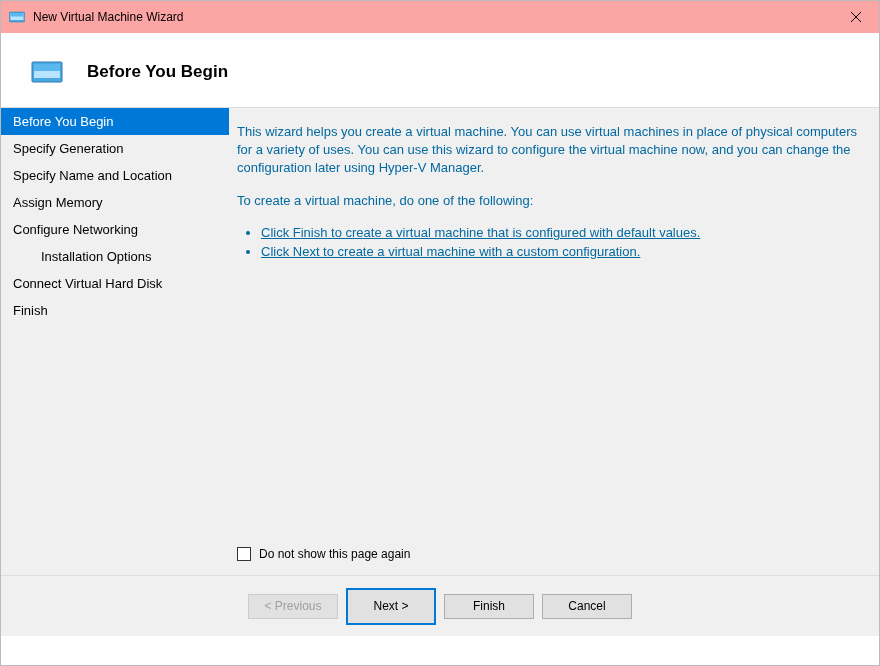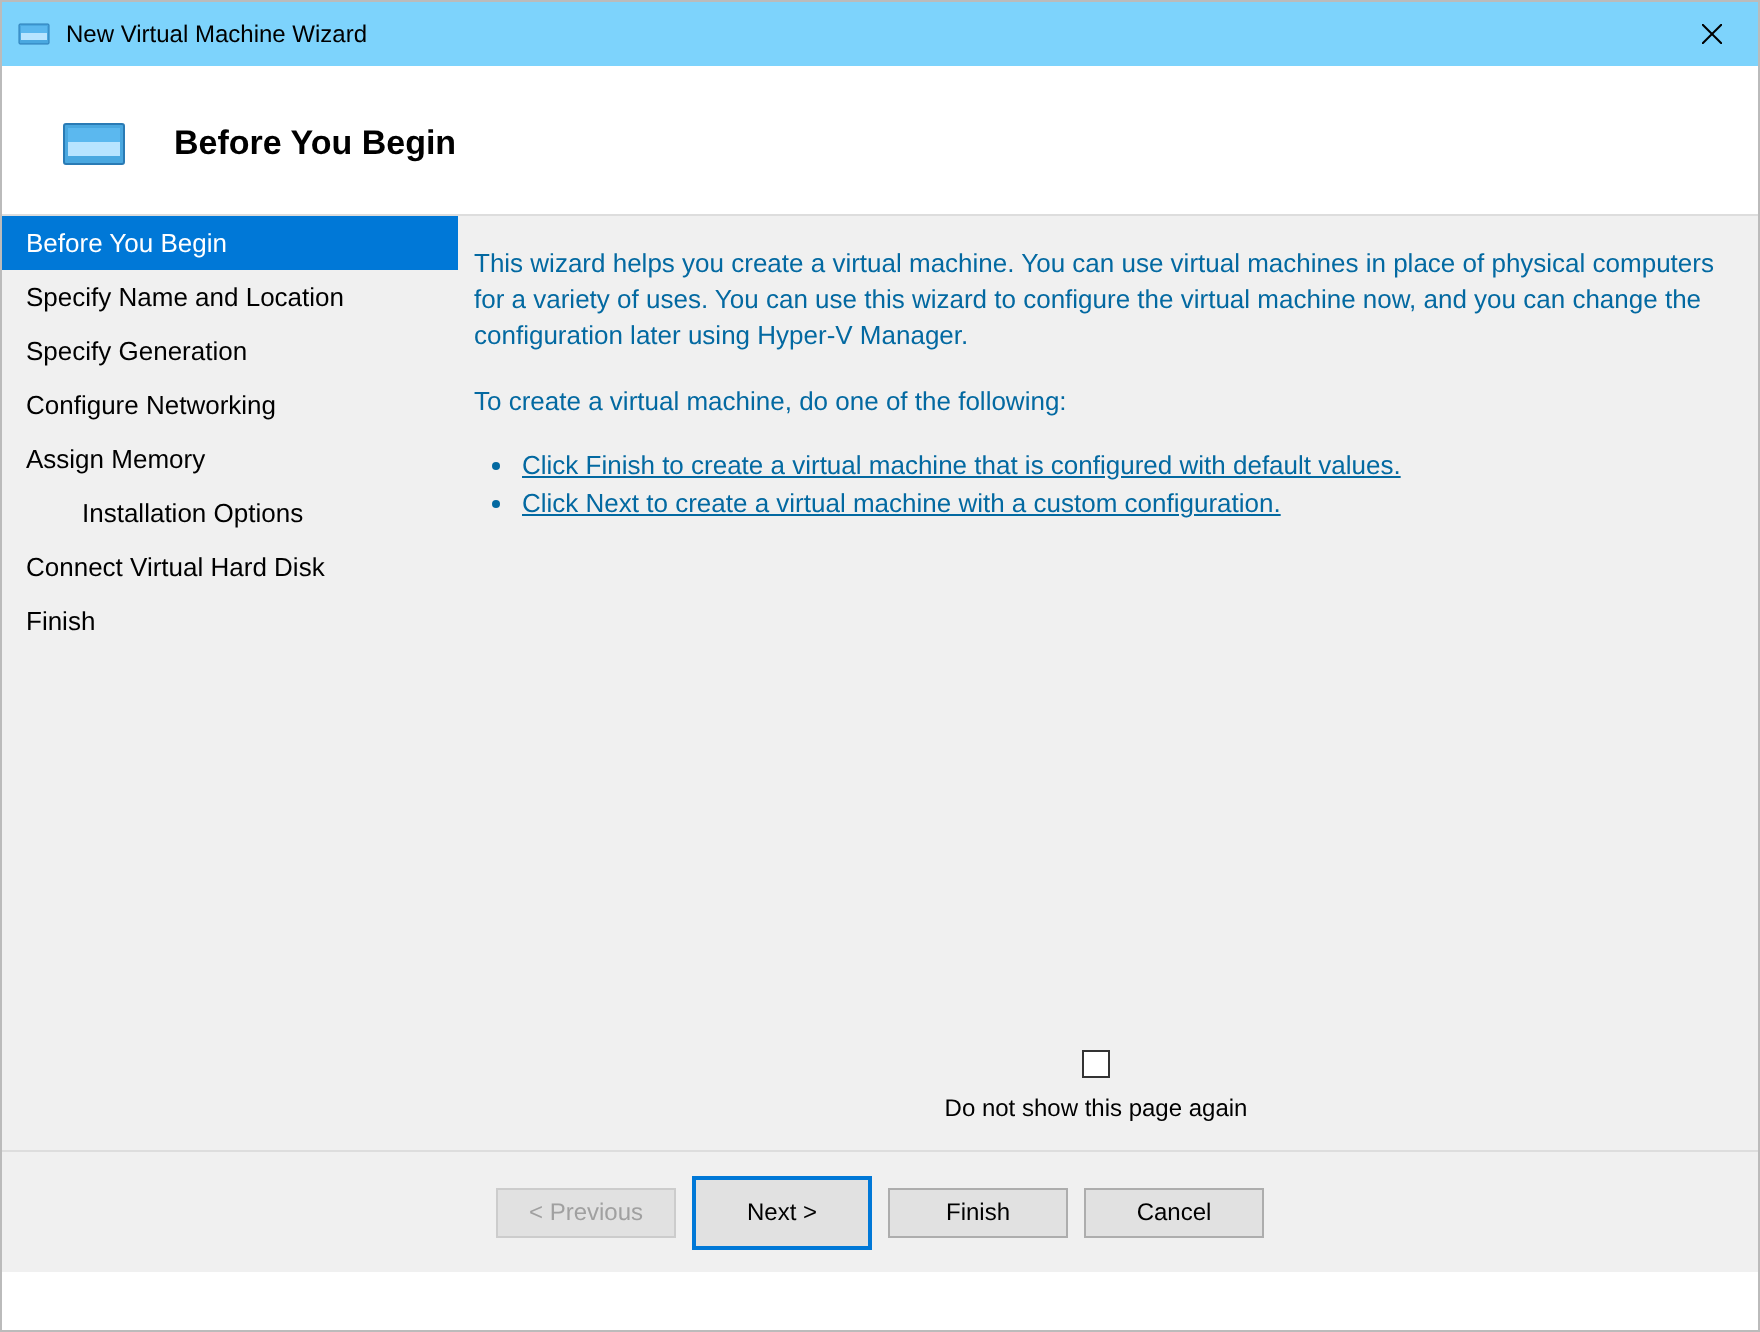--- a/index.html
+++ b/index.html
@@ -15,21 +15,21 @@
       height: 666px;
       overflow: hidden;
       border: 1px solid #bbb;
     }
     .titlebar {
       display: flex;
       align-items: center;
       justify-content: space-between;
       height: 32px;
       padding: 0 0 0 8px;
-      background: #7dd3fc;
+      background: #fca5a5;
     }
     .titlebar-left {
       display: flex;
       align-items: center;
       gap: 8px;
     }
     .titlebar-title {
       font-size: 12px;
       color: #000;
     }
@@ -116,21 +116,20 @@
       text-decoration: underline;
     }
     .content-body li {
       margin-bottom: 1px;
     }
     .checkbox-row {
       display: flex;
       align-items: center;
       gap: 8px;
       padding-bottom: 2px;
-      flex-direction: column;
     }
     .checkbox-box {
       width: 14px;
       height: 14px;
       border: 1px solid #333;
       background: #fff;
       display: inline-block;
     }
     .footer {
       height: 60px;
@@ -191,24 +190,24 @@
       <rect x="3" y="3" width="26" height="14" fill="#b8e4ff"></rect>
       <rect x="3" y="3" width="26" height="7" fill="#5bb8ef"></rect>
     </svg>
   </span>
   <div class="page-title">Before You Begin</div>
 </div>
 
 <div class="main-area">
   <div class="sidebar">
     <div class="sidebar-item selected">Before You Begin</div>
+    <div class="sidebar-item">Specify Generation</div>
     <div class="sidebar-item">Specify Name and Location</div>
-    <div class="sidebar-item">Specify Generation</div>
+    <div class="sidebar-item">Assign Memory</div>
     <div class="sidebar-item">Configure Networking</div>
-    <div class="sidebar-item">Assign Memory</div>
     <div class="sidebar-item indented">Installation Options</div>
     <div class="sidebar-item">Connect Virtual Hard Disk</div>
     <div class="sidebar-item">Finish</div>
   </div>
   <div class="content-pane">
     <div class="content-body">
       <p>This wizard helps you create a virtual machine. You can use virtual machines in place of physical computers for a variety of uses. You can use this wizard to configure the virtual machine now, and you can change the configuration later using Hyper-V Manager.</p>
       <p>To create a virtual machine, do one of the following:</p>
       <ul>
         <li>Click Finish to create a virtual machine that is configured with default values.</li>

